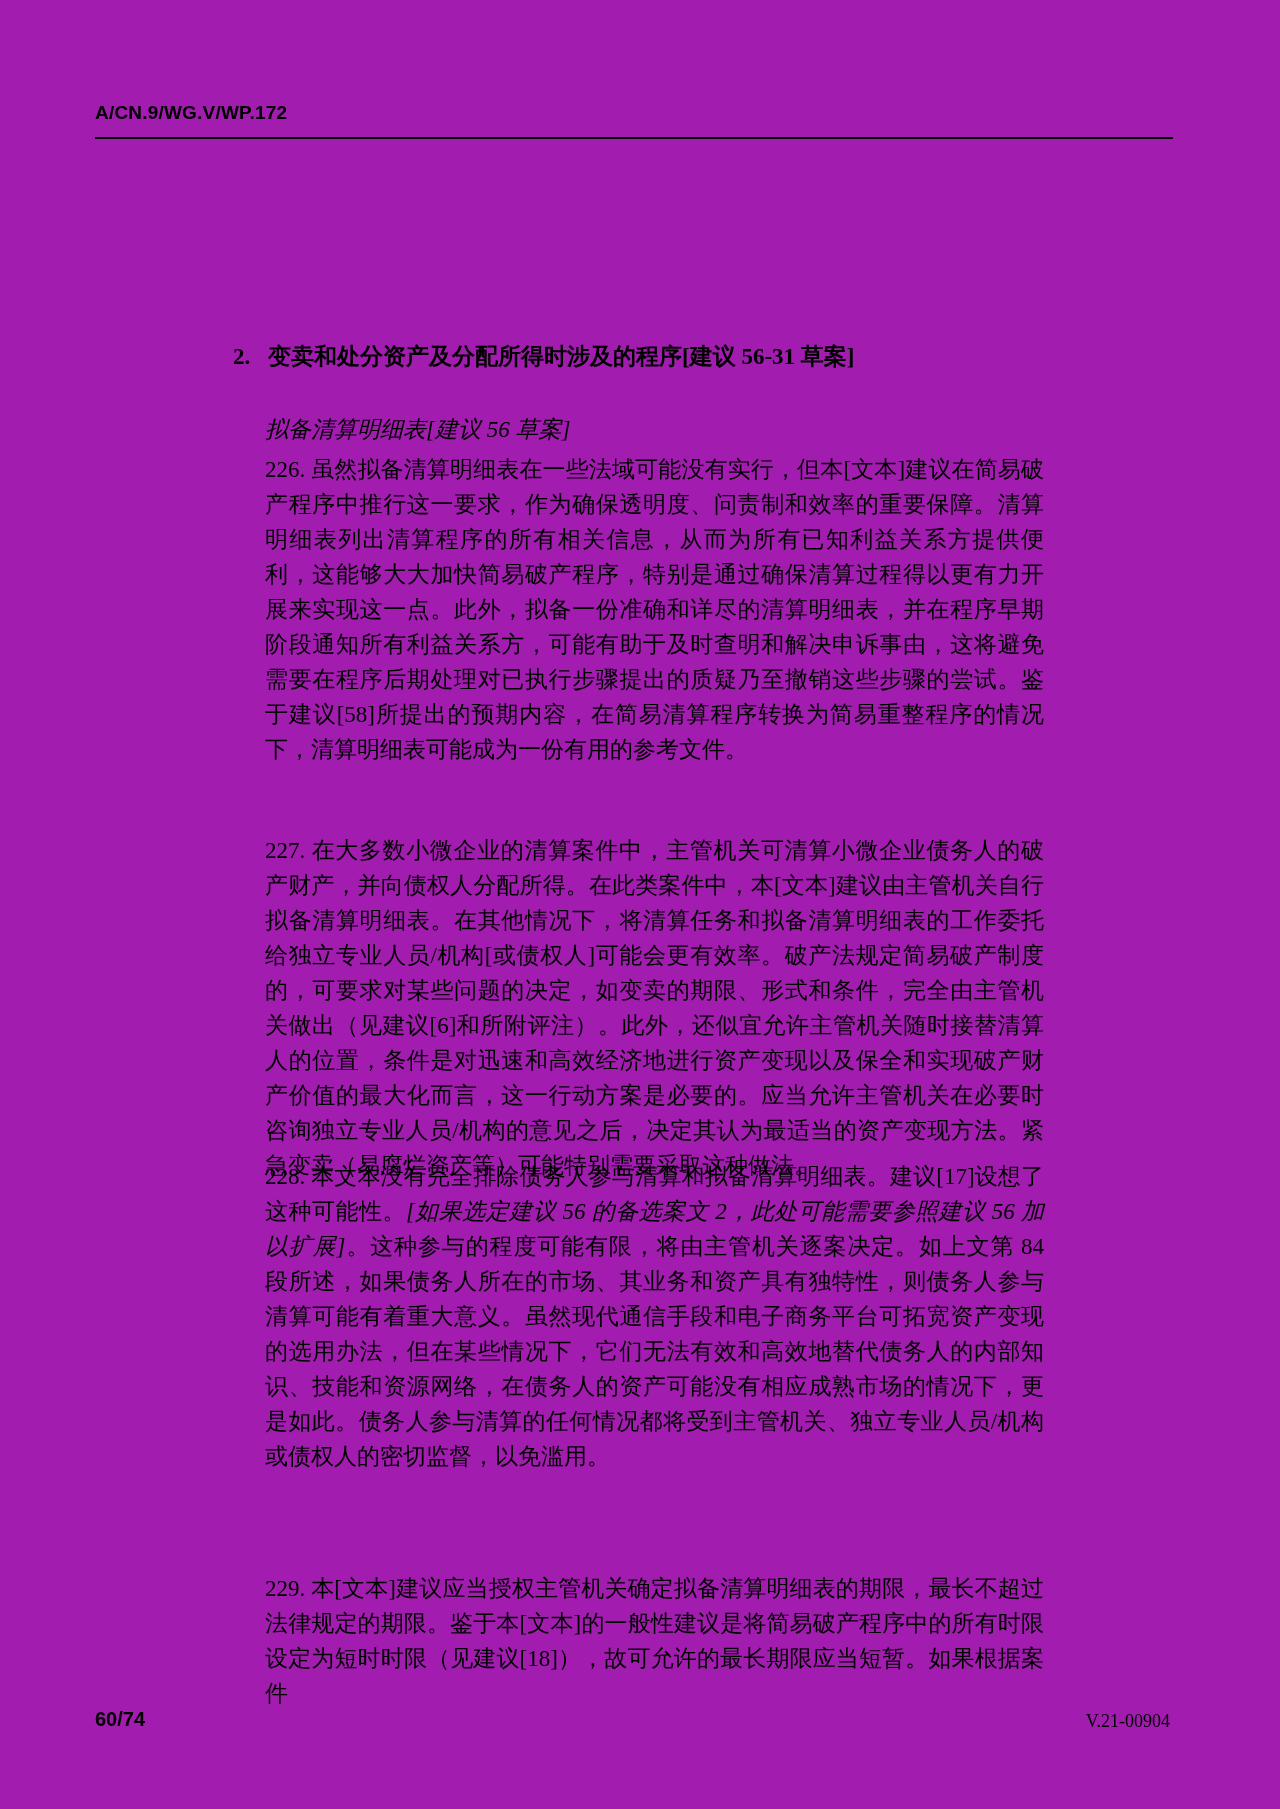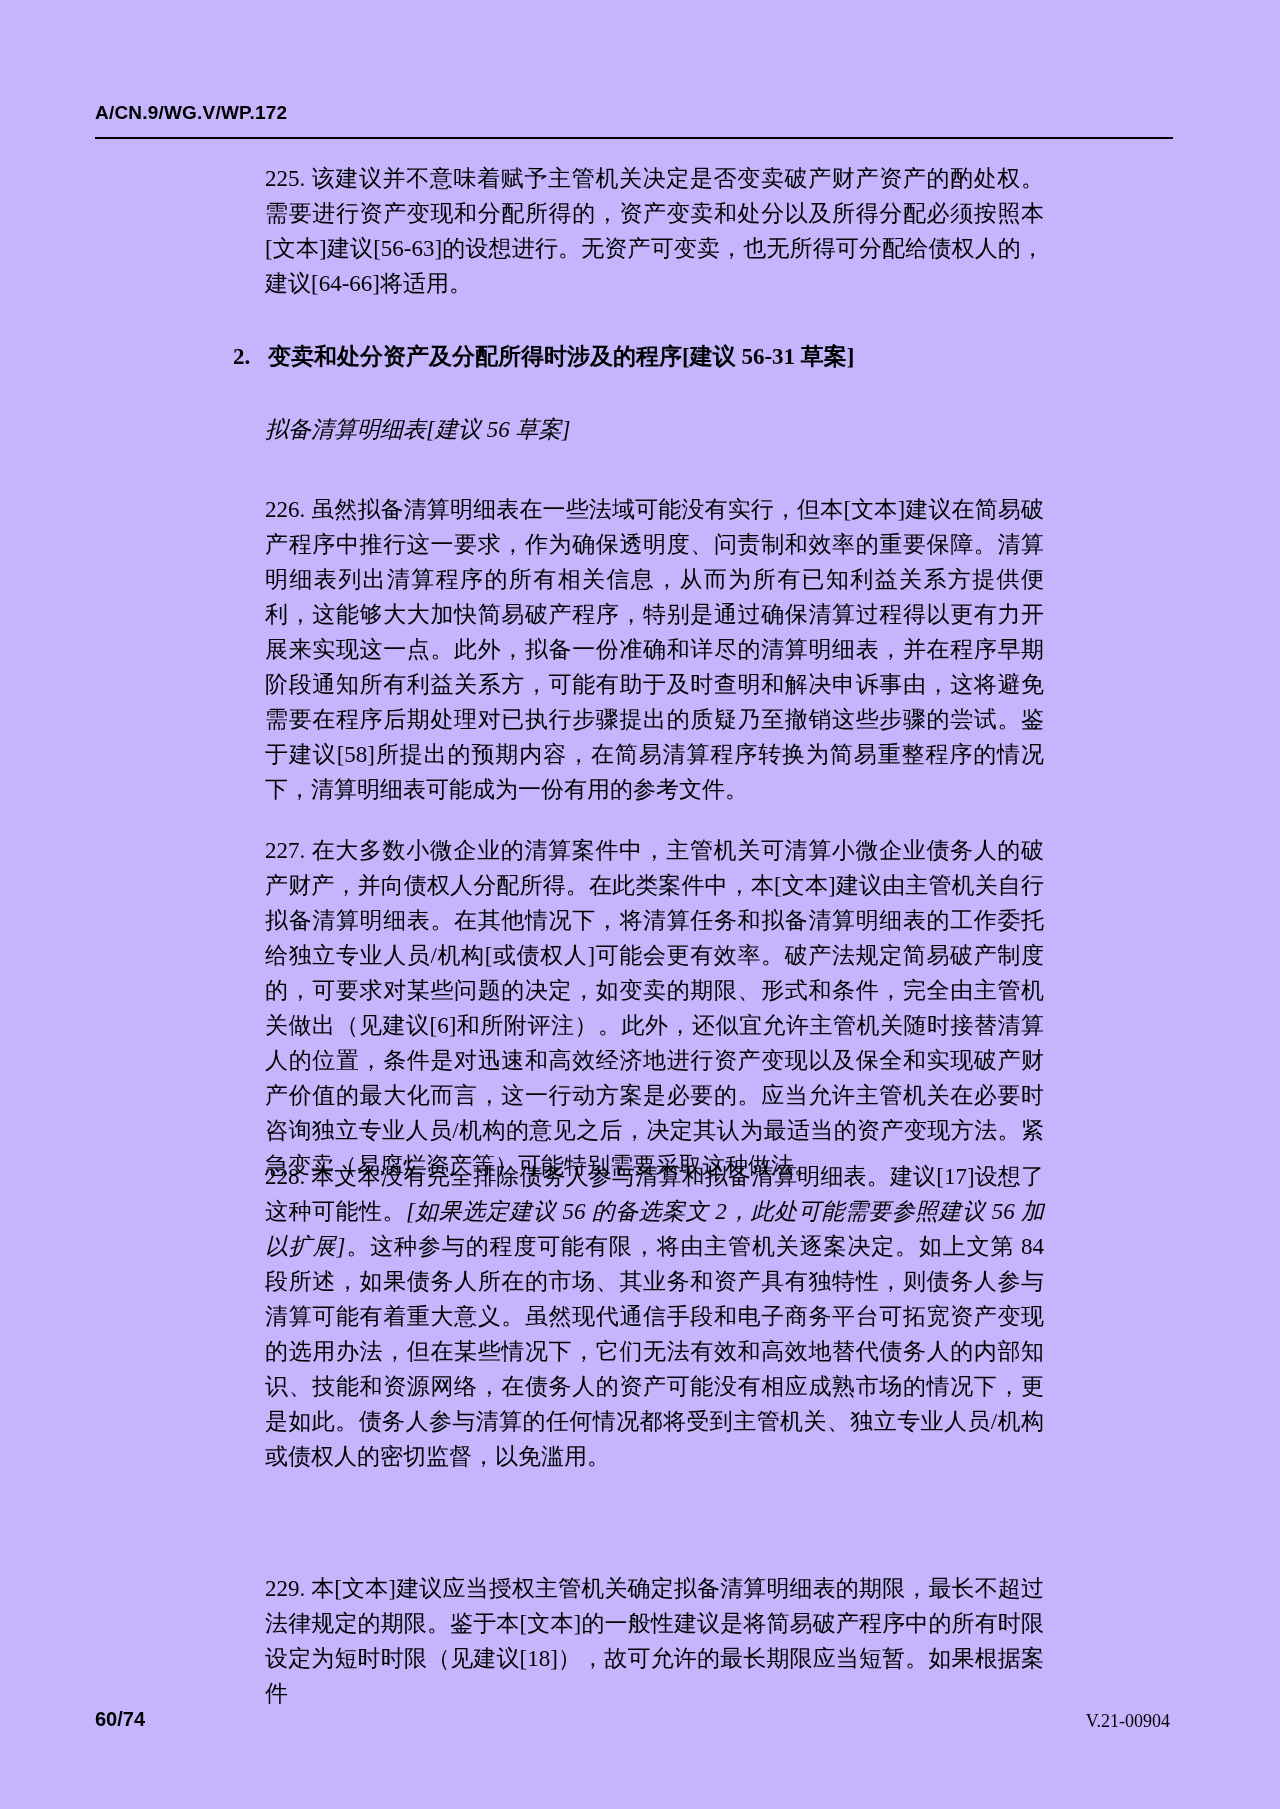--- a/index.html
+++ b/index.html
@@ -1,21 +1,21 @@
 <!DOCTYPE html>
 <html><head>
 <meta charset="utf-8">
 <style>
   * { margin: 0; padding: 0; box-sizing: border-box; }
   html, body { background: #ffffff; }
   .page {
     position: relative;
     width: 1280px;
     height: 1809px;
-    background: #c4b5fd;
+    background: #a21caf;
     color: #000000;
     font-family: "Liberation Serif", "DejaVu Serif", serif;
     overflow: hidden;
   }
   .doc-symbol {
     position: absolute;
     left: 95px;
     top: 101px;
     font-family: "Liberation Sans", "DejaVu Sans", sans-serif;
     font-weight: 700;
@@ -34,21 +34,21 @@
   .para {
     position: absolute;
     left: 265px;
     width: 779px;
     font-size: 23px;
     line-height: 35px;
     text-align: justify;
     text-justify: inter-ideograph;
   }
   .p225 { top: 161px; }
-  .p226 { top: 492px; font-family: Liberation Serif, serif; }
+  .p226 { top: 452px; font-family: Liberation Serif, serif; }
   .p227 { top: 801px; margin-top: 32px; }
   .p228 { top: 1159px; }
   .p229 { top: 1571px; }
   .section-heading {
     position: absolute;
     left: 233px;
     top: 339px;
     width: 811px;
     display: flex;
     font-weight: 700;
@@ -87,21 +87,20 @@
 </style>
 </head>
 <body>
 
 <div class="page">
 
   <div class="doc-symbol">A/CN.9/WG.V/WP.172</div>
 
   <div class="header-rule"></div>
 
-  <p class="para p225">225. 该建议并不意味着赋予主管机关决定是否变卖破产财产资产的酌处权。需要进行资产变现和分配所得的，资产变卖和处分以及所得分配必须按照本[文本]建议[56-63]的设想进行。无资产可变卖，也无所得可分配给债权人的，建议[64-66]将适用。</p>
 
   <div class="section-heading">
     <span class="num">2.</span>
     <span class="txt">变卖和处分资产及分配所得时涉及的程序[建议 56-31 草案]</span>
   </div>
 
   <p class="subhead sub56">拟备清算明细表[建议 56 草案]</p>
 
   <p class="para p226">226. 虽然拟备清算明细表在一些法域可能没有实行，但本[文本]建议在简易破产程序中推行这一要求，作为确保透明度、问责制和效率的重要保障。清算明细表列出清算程序的所有相关信息，从而为所有已知利益关系方提供便利，这能够大大加快简易破产程序，特别是通过确保清算过程得以更有力开展来实现这一点。此外，拟备一份准确和详尽的清算明细表，并在程序早期阶段通知所有利益关系方，可能有助于及时查明和解决申诉事由，这将避免需要在程序后期处理对已执行步骤提出的质疑乃至撤销这些步骤的尝试。鉴于建议[58]所提出的预期内容，在简易清算程序转换为简易重整程序的情况下，清算明细表可能成为一份有用的参考文件。</p>
 

